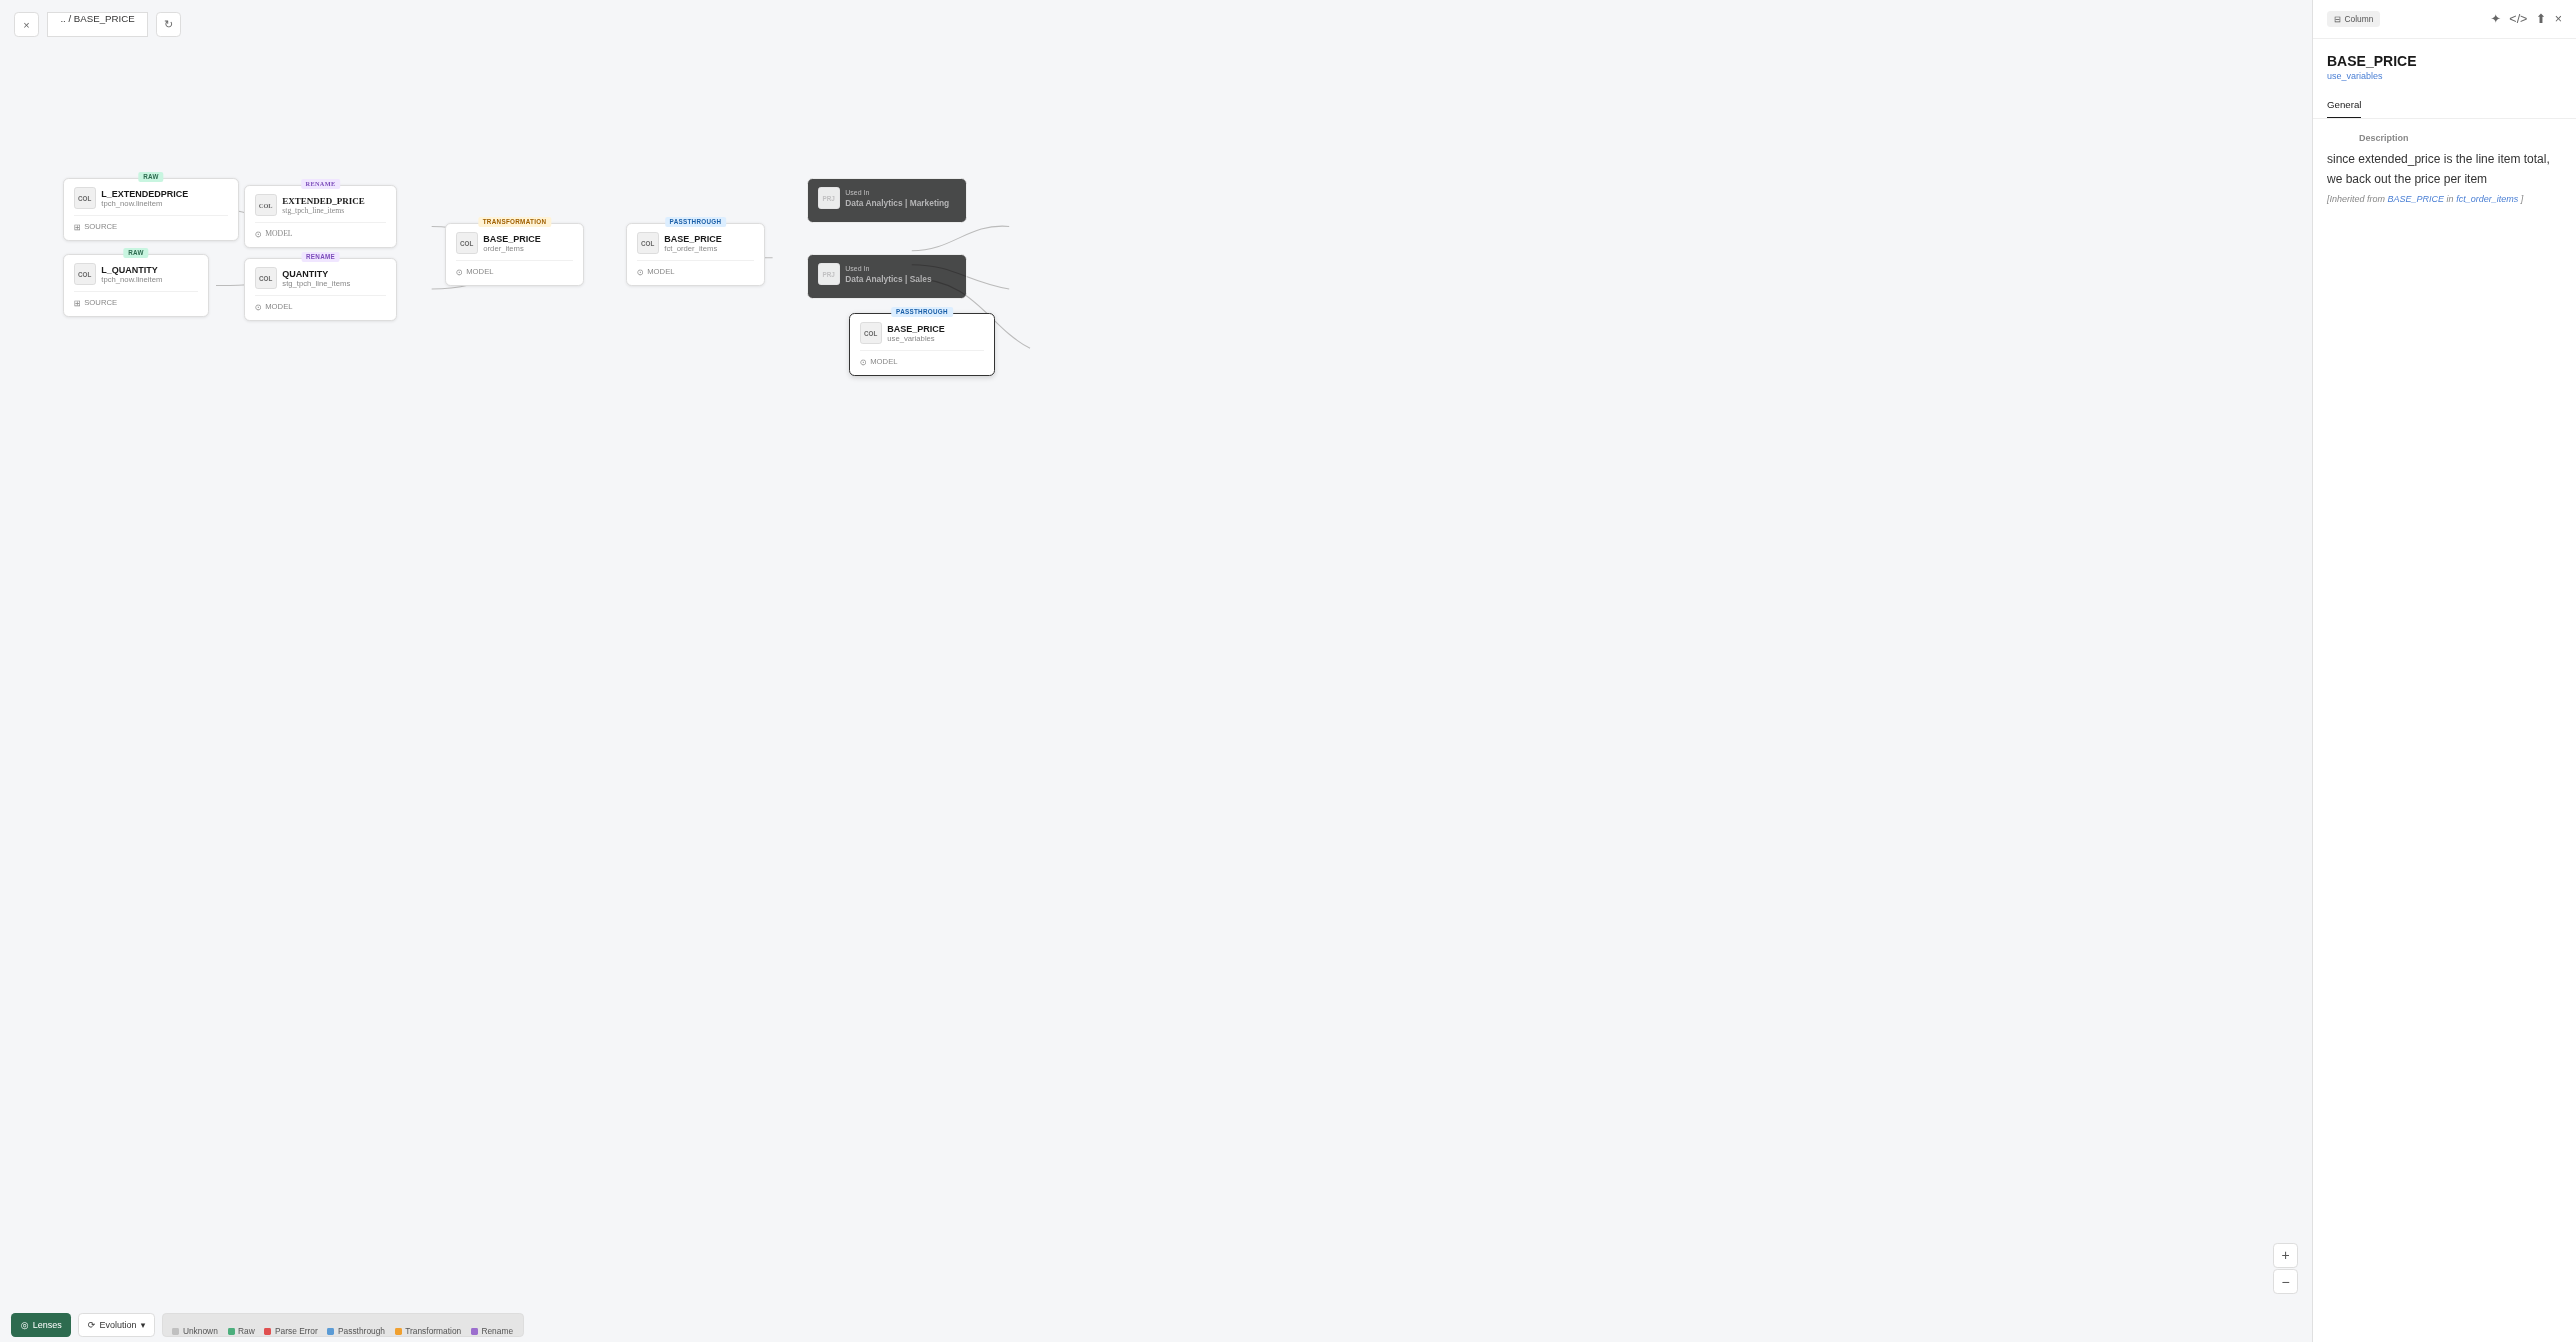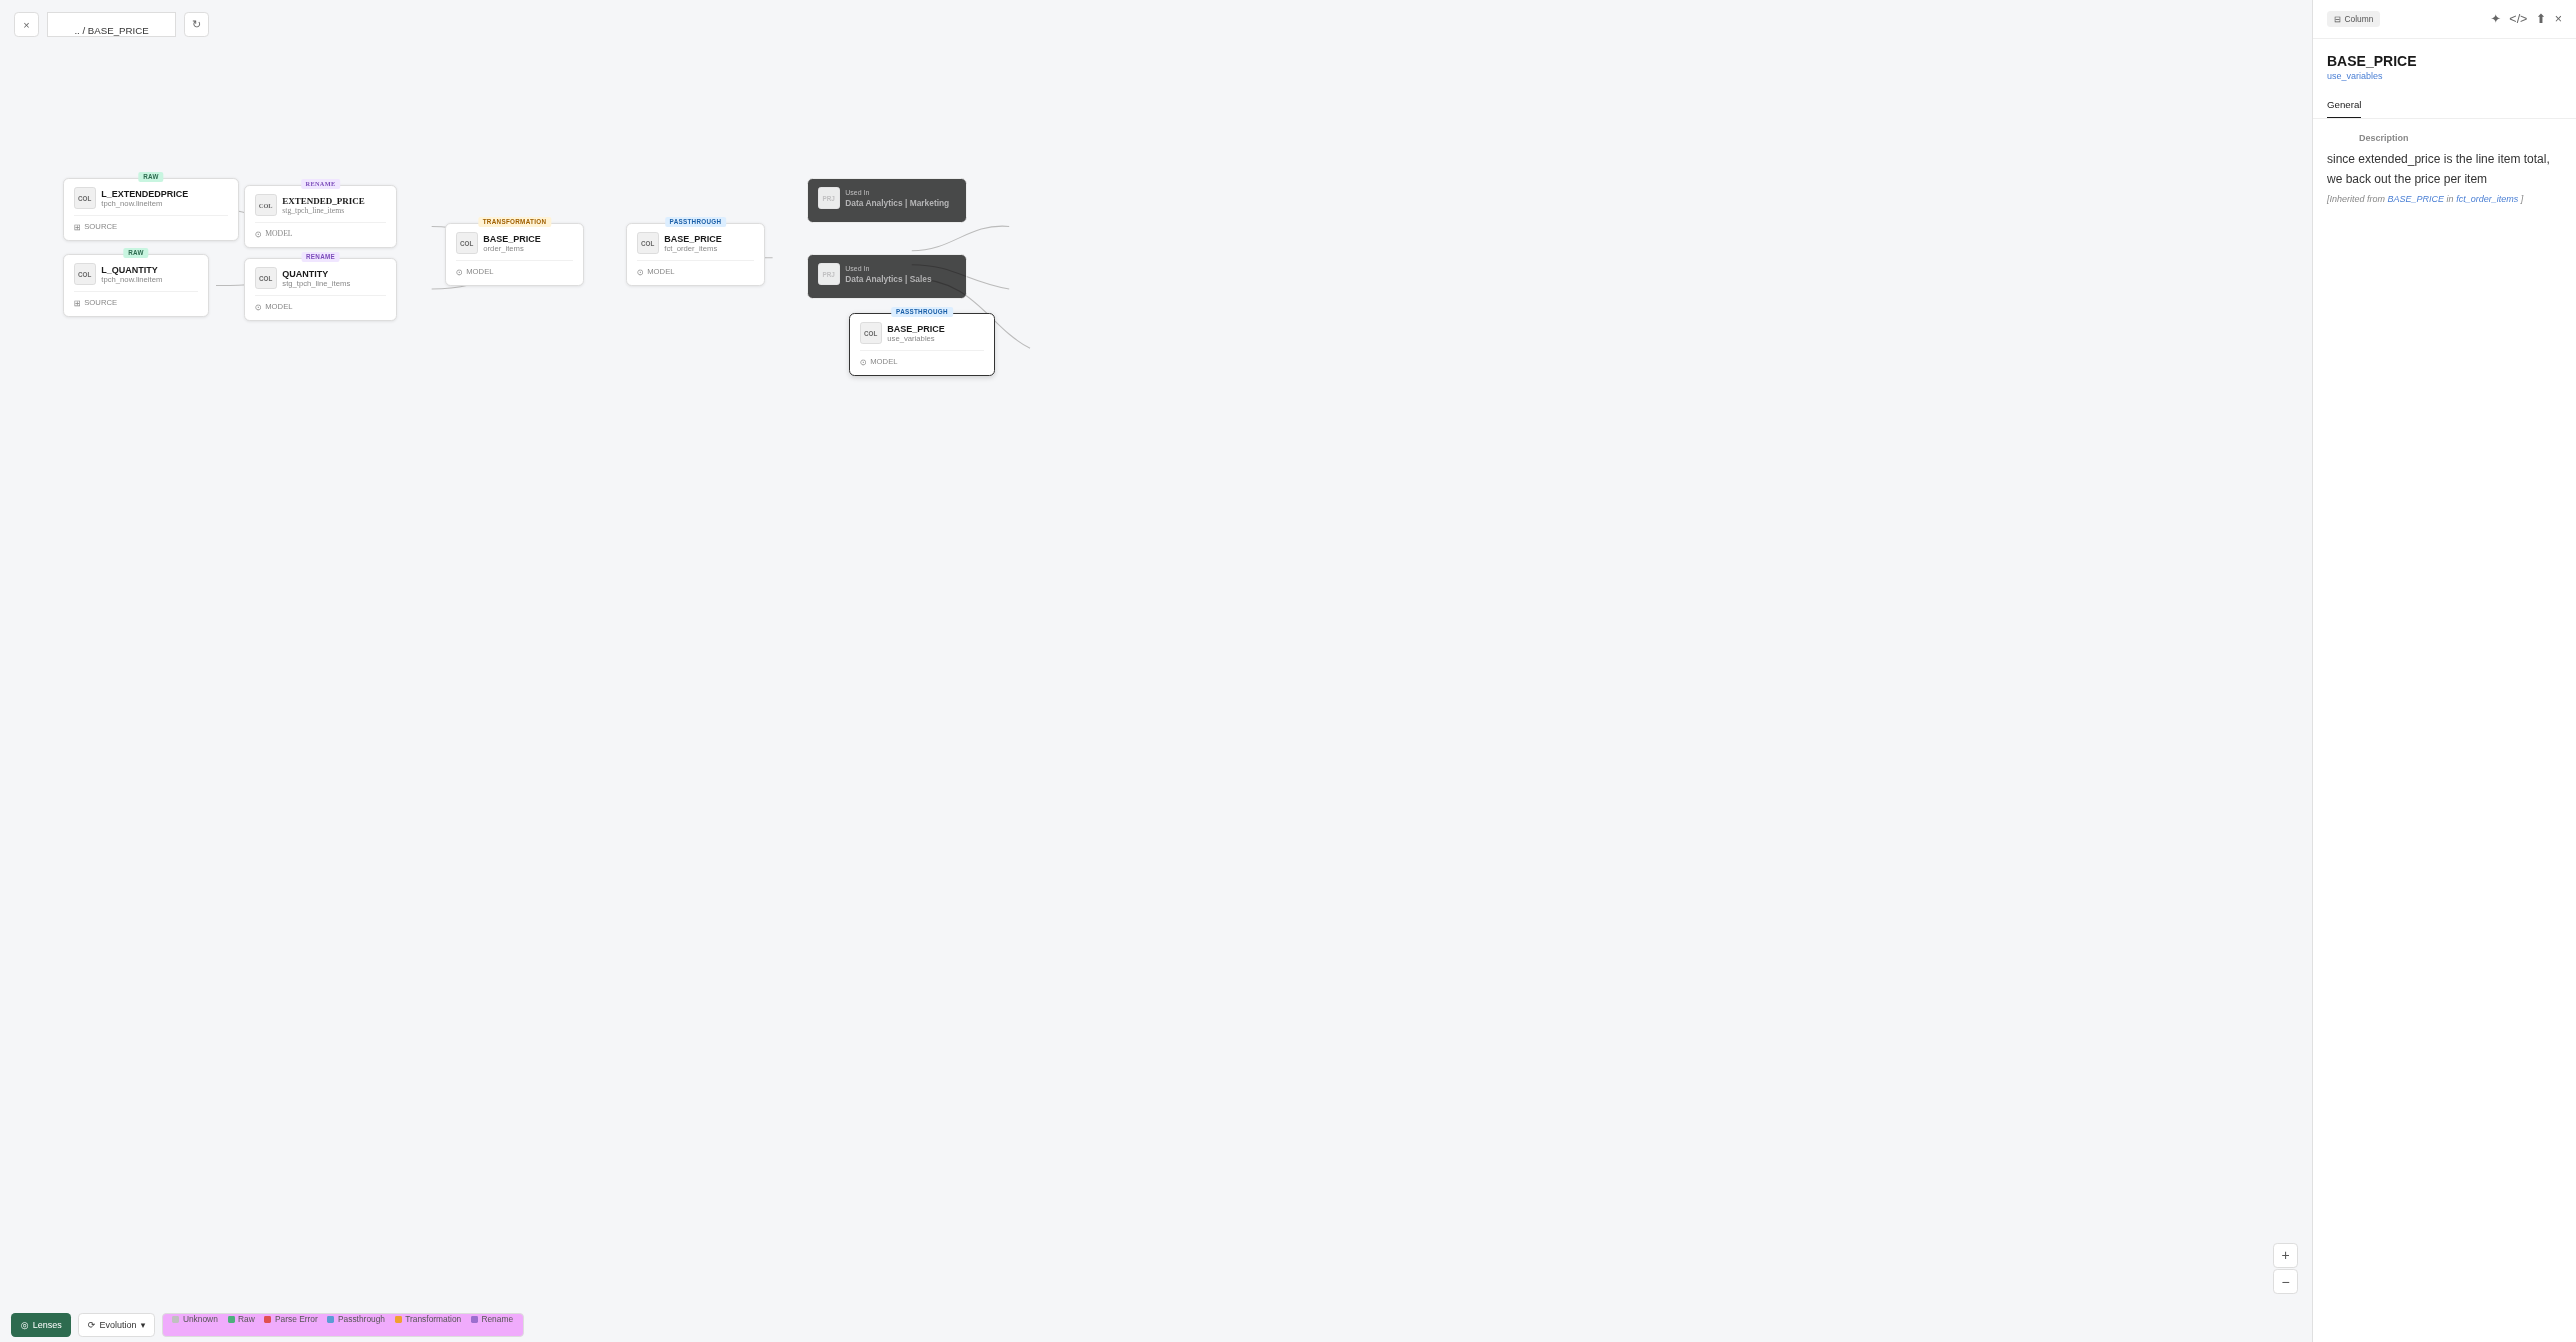--- a/index.html
+++ b/index.html
@@ -7,28 +7,28 @@
     
     
     .app-container { display: flex; width: 100%; height: 100%; }
     
     
     .canvas-area { flex: 1; position: relative; background: #f5f6f8; overflow: hidden; }
     
     
     .top-bar { position: absolute; top: 0; left: 0; right: 0; height: 49px; display: flex; align-items: center; padding: 0 14px; gap: 8.4px; z-index: 10; }
     .close-btn { width: 25px; height: 25px; border: 0.7px solid #ddd; background: white; border-radius: 4.2px; cursor: pointer; display: flex; align-items: center; justify-content: center; font-size: 11px; color: #666; }
-    .breadcrumb-btn { height: 25px; border: 0.7px solid #ddd; background: white; border-radius: 0; cursor: pointer; display: flex; align-items: flex-end; padding: 0 26px; font-size: 9.7px; color: #333; gap: 4.2px; }
+    .breadcrumb-btn { height: 25px; border: 0.7px solid #ddd; background: white; border-radius: 0; cursor: pointer; display: flex; align-items: flex-start; padding: 0 12px; font-size: 9.7px; color: #333; gap: 4.2px; }
     .refresh-btn { width: 25px; height: 25px; border: 0.7px solid #ddd; background: white; border-radius: 4.2px; cursor: pointer; display: flex; align-items: center; justify-content: center; font-size: 11px; color: #666; }
     
     
     .bottom-bar { position: absolute; bottom: 0; left: 0; right: 0; height: 36px; display: flex; align-items: center; padding: 0 11px; gap: 7px; z-index: 10; }
     .lenses-btn { height: 24px; background: #2d6b4f; border: none; border-radius: 4.2px; cursor: pointer; display: flex; align-items: center; padding: 0 9.7px; font-size: 9px; color: white; gap: 4.2px; }
     .evolution-btn { height: 24px; background: white; border: 0.7px solid #ddd; border-radius: 4.2px; cursor: pointer; display: flex; align-items: center; padding: 0 8.4px; font-size: 9px; color: #333; gap: 4.2px; }
-    .legend { height: 24px; background: #f0abfc; border: 0.7px solid #ddd; border-radius: 4.2px; display: flex; align-items: flex-start; padding: 0 9.7px; gap: 9.7px; font-size: 8.4px; color: #555; }
+    .legend { height: 24px; background: #e5e5e5; border: 0.7px solid #ddd; border-radius: 4.2px; display: flex; align-items: flex-end; padding: 0 9.7px; gap: 9.7px; font-size: 8.4px; color: #555; }
     .legend-item { display: flex; align-items: center; gap: 3.5px; }
     .legend-dot { width: 7px; height: 7px; border-radius: 1.4px; }
     
     
     .zoom-controls { position: absolute; bottom: 49px; right: 14px; display: flex; flex-direction: column; gap: 1.4px; z-index: 10; }
     .zoom-btn { width: 25px; height: 25px; border: 0.7px solid #ddd; background: white; border-radius: 4.2px; cursor: pointer; display: flex; align-items: center; justify-content: center; font-size: 14px; color: #555; line-height: 1; }
     
     
     .graph-canvas { position: absolute; top: 49px; left: 0; right: 0; bottom: 36px; }
     

